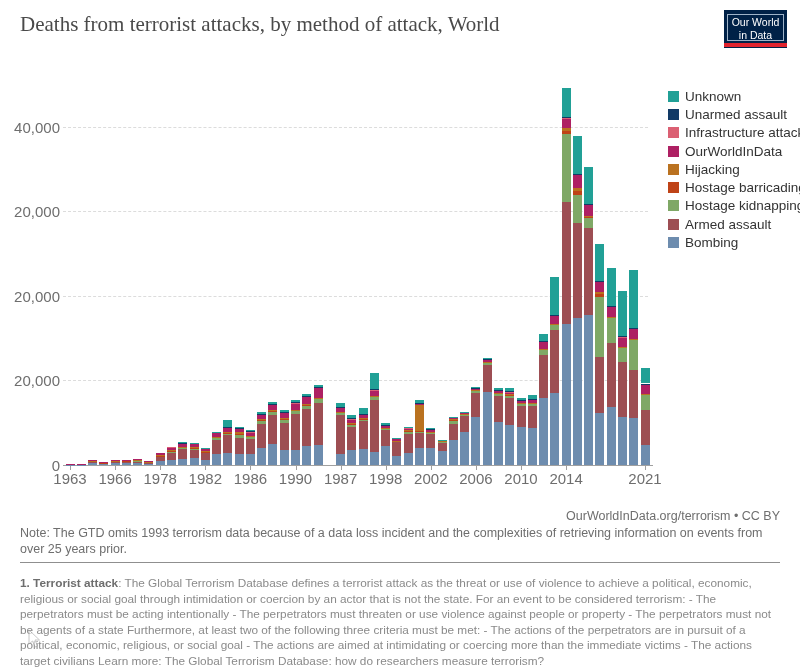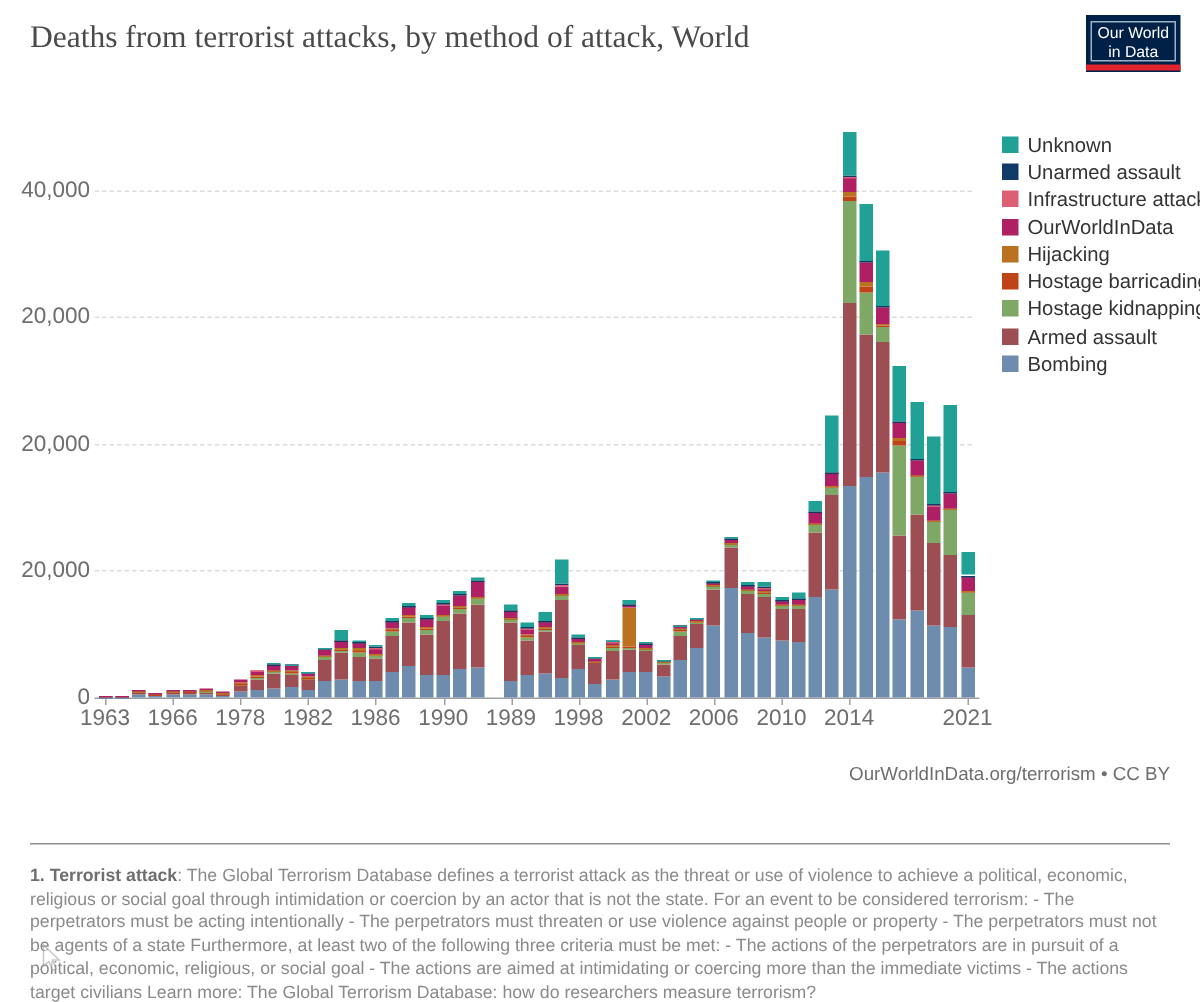--- a/index.html
+++ b/index.html
@@ -71,21 +71,21 @@
       <div class="xlabel" style="left: 93.1px; top: 470px;">1966</div>
       <div class="xtick" style="left: 160.2px; top: 466px;"></div>
       <div class="xlabel" style="left: 138.2px; top: 470px;">1978</div>
       <div class="xtick" style="left: 205.3px; top: 466px;"></div>
       <div class="xlabel" style="left: 183.3px; top: 470px;">1982</div>
       <div class="xtick" style="left: 250.4px; top: 466px;"></div>
       <div class="xlabel" style="left: 228.4px; top: 470px;">1986</div>
       <div class="xtick" style="left: 295.5px; top: 466px;"></div>
       <div class="xlabel" style="left: 273.5px; top: 470px;">1990</div>
       <div class="xtick" style="left: 340.6px; top: 466px;"></div>
-      <div class="xlabel" style="left: 318.6px; top: 470px;">1989</div>
+      <div class="xlabel" style="left: 318.6px; top: 470px;">1987</div>
       <div class="xtick" style="left: 385.7px; top: 466px;"></div>
       <div class="xlabel" style="left: 363.7px; top: 470px;">1998</div>
       <div class="xtick" style="left: 430.8px; top: 466px;"></div>
       <div class="xlabel" style="left: 408.8px; top: 470px;">2002</div>
       <div class="xtick" style="left: 475.9px; top: 466px;"></div>
       <div class="xlabel" style="left: 453.9px; top: 470px;">2006</div>
       <div class="xtick" style="left: 521px; top: 466px;"></div>
       <div class="xlabel" style="left: 499px; top: 470px;">2010</div>
       <div class="xtick" style="left: 566.1px; top: 466px;"></div>
       <div class="xlabel" style="left: 544.1px; top: 470px;">2014</div>
@@ -689,20 +689,21 @@
       </div>
       <div class="legend-item">
         <span class="swatch" style="background: rgb(109, 140, 174);"></span>
         <span class="legend-label">Bombing</span>
       </div>
     </div>
 
   <div id="src-row">
     <span id="src-right">OurWorldInData.org/terrorism • CC BY</span>
   </div>
+  <div id="note">Note: The GTD omits 1993 terrorism data because of a data loss incident and the complexities of retrieving information on events from over 25 years prior.</div>
   <div id="divider"></div>
 
   <div id="footnote"><b>1. Terrorist attack</b><span>: The Global Terrorism Database defines a terrorist attack as the threat or use of violence to achieve a political, economic, religious or social goal through intimidation or coercion by an actor that is not the state. For an event to be considered terrorism: - The perpetrators must be acting intentionally - The perpetrators must threaten or use violence against people or property - The perpetrators must not be agents of a state Furthermore, at least two of the following three criteria must be met: - The actions of the perpetrators are in pursuit of a political, economic, religious, or social goal - The actions are aimed at intimidating or coercing more than the immediate victims - The actions target civilians Learn more: The Global Terrorism Database: how do researchers measure terrorism?</span></div>
 
   <svg id="cursor" width="13" height="19" viewBox="0 0 13 19">
     <path d="M1,1 L1,15 L4.5,12 L7,18 L9.5,17 L7,11 L11.5,11 Z" fill="#ffffff" stroke="#9a9a9a" stroke-width="1"></path>
   </svg>
 
 </div>
 

